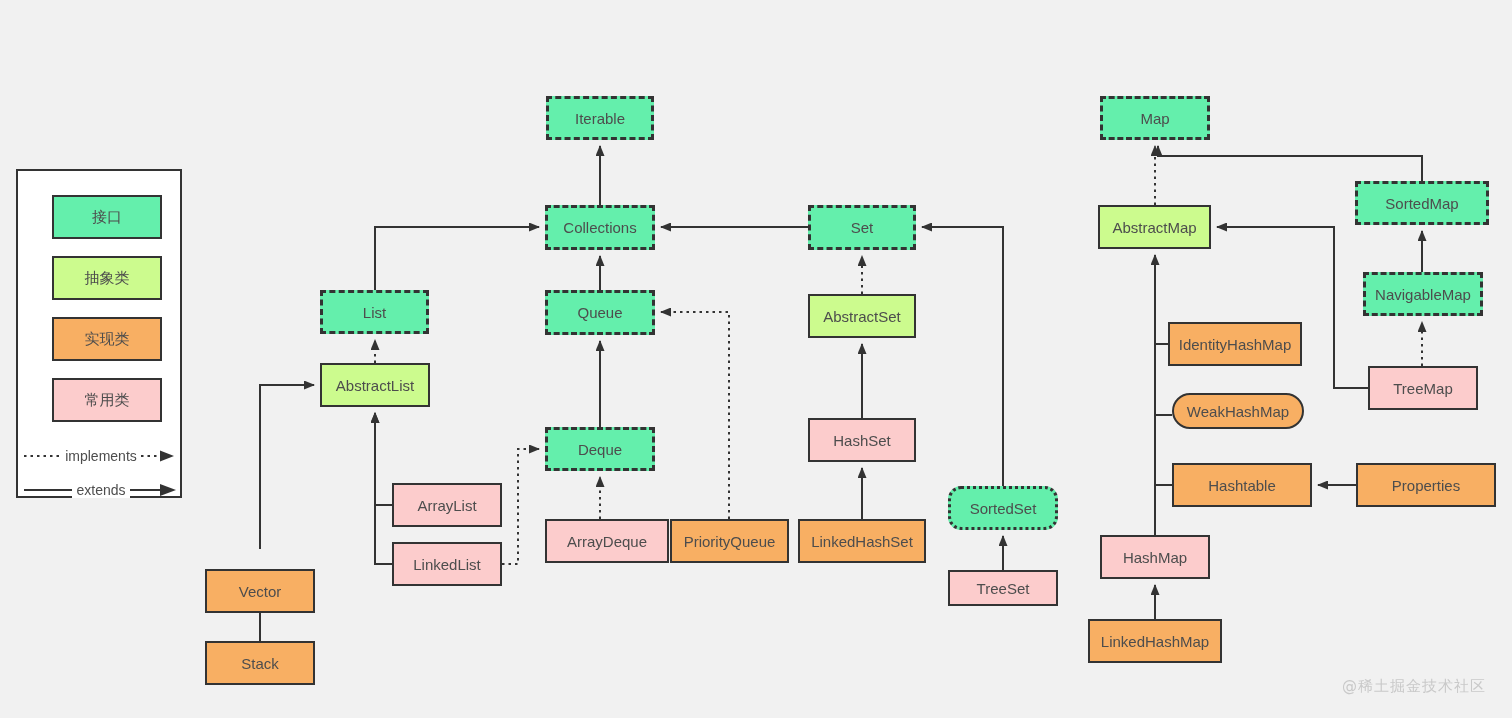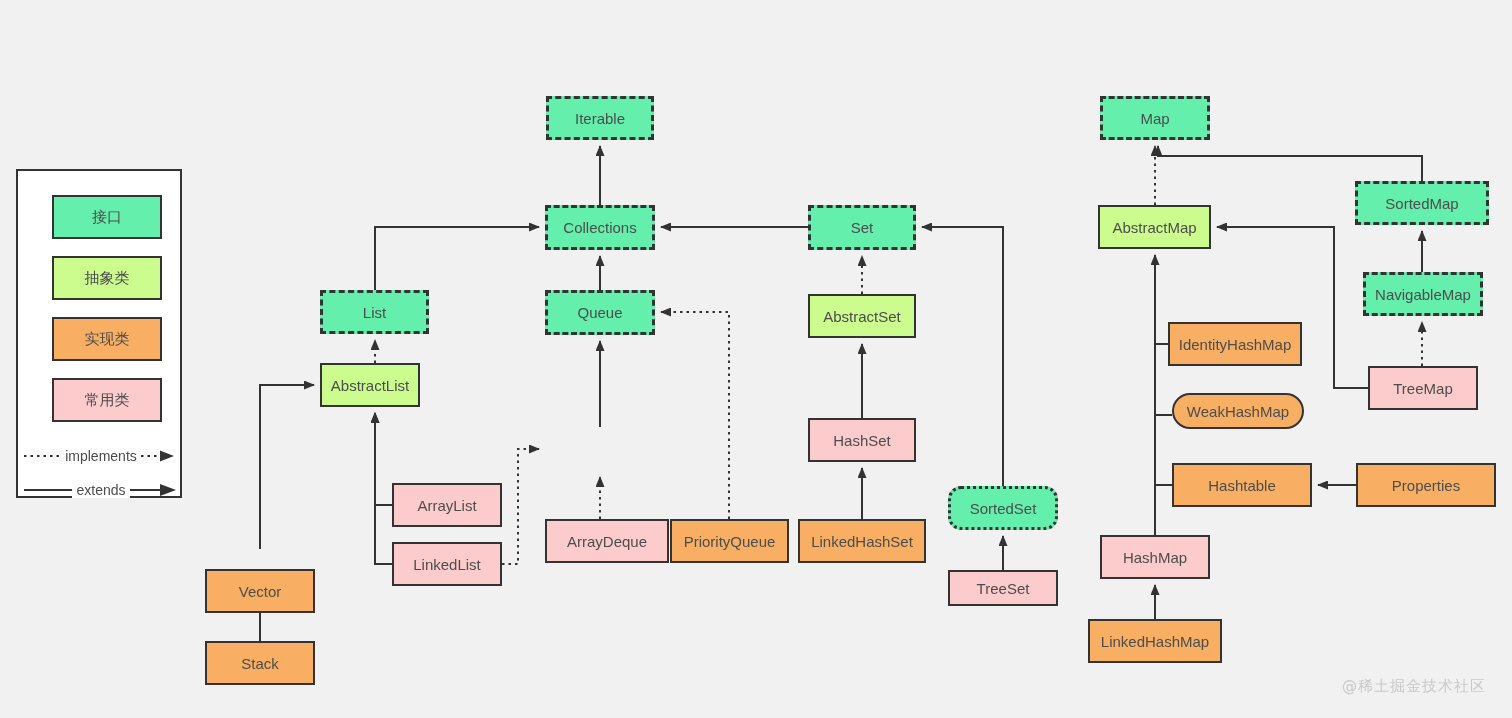--- a/index.html
+++ b/index.html
@@ -165,24 +165,27 @@
     </div>
   <div class="node iface" style="left:808px;top:205px;width:108px;height:45px;">
       <span>Set</span>
     </div>
   <div class="node iface" style="left:320px;top:290px;width:109px;height:44px;">
       <span>List</span>
     </div>
   <div class="node iface" style="left:545px;top:290px;width:110px;height:45px;">
       <span>Queue</span>
     </div>
+  <div class="node iface" style="left:545px;top:427px;width:110px;height:44px;">
+      <span>Deque</span>
+    </div>
   <div class="node iface-dot" style="left:948px;top:486px;width:110px;height:44px;">
       <span>SortedSet</span>
     </div>
-  <div class="node abstract" style="left:320px;top:363px;width:100px;height:44px;">
+  <div class="node abstract" style="left:320px;top:363px;width:110px;height:44px;">
       <span>AbstractList</span>
     </div>
   <div class="node abstract" style="left:808px;top:294px;width:108px;height:44px;">
       <span>AbstractSet</span>
     </div>
   <div class="node common" style="left:392px;top:483px;width:110px;height:44px;">
       <span>ArrayList</span>
     </div>
   <div class="node common" style="left:392px;top:542px;width:110px;height:44px;">
       <span>LinkedList</span>

